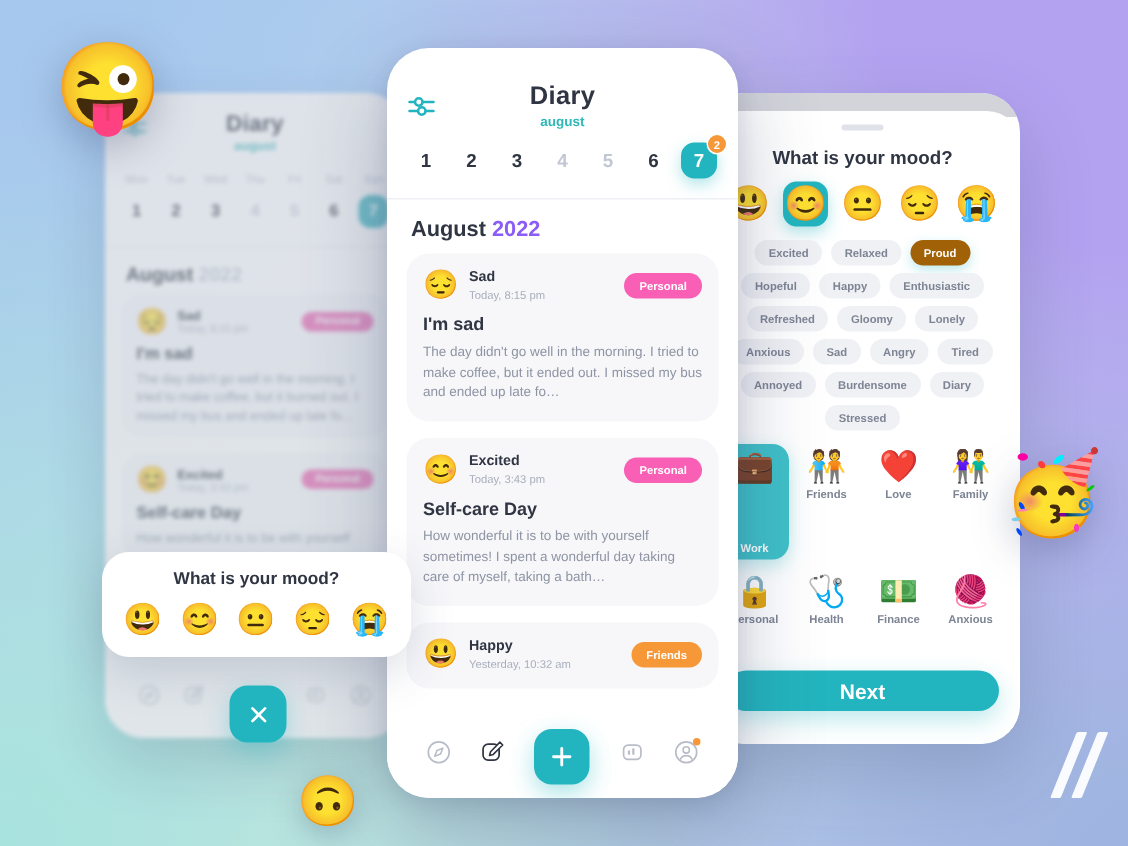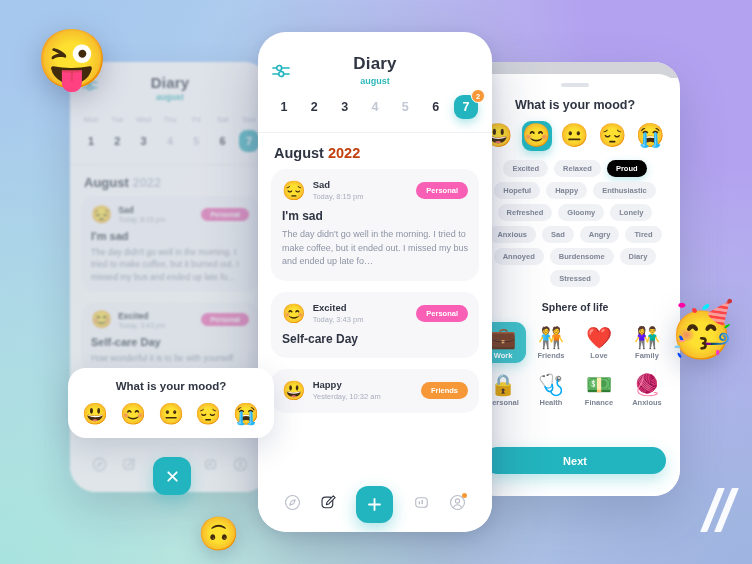--- a/index.html
+++ b/index.html
@@ -78,30 +78,30 @@
   .pr-grab { width:28px; height:3.5px; background:#dfe2e8; border-radius:2px; margin:0 auto 11px; }
   .pr-q { text-align:center; font-size:12.5px; font-weight:700; color:#2f3542;}
   .pr-moods { display:flex; justify-content:space-between; padding:9px 14px 0; }
   .pr-moods .m { font-size:23px; line-height:1; width:30px; height:30px; display:flex;
                  align-items:center; justify-content:center; border-radius:9px;}
   .pr-moods .m.sel { background:#23b5bf; box-shadow:0 4px 10px rgba(35,181,191,.35);}
   .pr-sect { text-align:center; font-size:10.5px; font-weight:700; color:#2f3542; margin-top:14px;}
   .pr-chips { display:flex; flex-wrap:wrap; justify-content:center; gap:5px 6px; padding:9px 11px 0;}
   .chip { background:#f0f1f5; color:#7d8494; font-size:7.5px; font-weight:600;
           padding:4px 9px; border-radius:20px; white-space:nowrap;}
-  .chip.sel { background:#000000; color:#fff; box-shadow:0 3px 8px rgba(35,181,191,.3);}
+  .chip.sel { background:#a16207; color:#fff; box-shadow:0 3px 8px rgba(35,181,191,.3);}
   .pr-grid { display:grid; grid-template-columns:repeat(4,1fr); gap:6px 2px; padding:9px 10px 0;}
   .sphere { display:flex; flex-direction:column; align-items:center; gap:2px; padding:4px 0 3px;
             border-radius:11px;}
   .sphere .ic { font-size:21px; line-height:1.1; }
   .sphere .lb { font-size:7.5px; font-weight:700; color:#7d8494;}
   .sphere.sel { background:#3fc1c9; box-shadow:0 4px 12px rgba(63,193,201,.35);}
-  .sphere.sel .lb { color:#fff; }
+  .sphere.sel .lb { color:#fff;margin-top:36px; }
   .pr-next { position:absolute; left:14px; right:14px; bottom:22px; height:27px;
-             background:#23b5bf; border-radius:14px; color:#fff; font-size:11px; font-weight:700;
+             background:#23b5bf; border-radius:14px; color:#fff; font-size:14px; font-weight:700;
              display:flex; align-items:center; justify-content:center;
              box-shadow:0 6px 16px rgba(35,181,191,.3);}
 
   
   .phone-center {
     position:absolute; left:258px; top:32px; width:234px; height:500px;
     background:#fff; border-radius:28px;
     box-shadow: 0 22px 56px rgba(50,60,100,.30), 0 4px 14px rgba(50,60,100,.12);
     overflow:hidden;
   }
@@ -116,21 +116,21 @@
   .pc-num { font-size:12.5px; font-weight:700; color:#2f3542; width:24px; text-align:center;
             line-height:24px; height:24px;}
   .pc-num.muted { color:#c2c7d4; }
   .pc-num.sel { background:#23b5bf; color:#fff; border-radius:9px;
                 box-shadow:0 4px 10px rgba(35,181,191,.35);}
   .pc-badge { position:absolute; right:-7px; top:-6px; width:14px; height:14px; background:#f79838;
               color:#fff; font-size:7.5px; font-weight:700; border-radius:50%;
               display:flex; align-items:center; justify-content:center; border:1.5px solid #fff;}
   .pc-divider { height:1px; background:#eef0f4; }
   .pc-month { padding:12px 16px 8px; font-size:14.5px; font-weight:700; color:#2f3542;}
-  .pc-month span { color:#c2410c; font-weight:600;}
+  .pc-month span { color:#8b5cf6; font-weight:600;}
   .pc-list { padding:0 13px; }
   .pc-card { background:#f7f7fa; border-radius:15px; padding:10px 11px 12px; margin-bottom:11px;}
   .pc-crow { display:flex; align-items:center; gap:7px;}
   .pc-emoji { font-size:19px; line-height:1;}
   .pc-mood { font-size:9.5px; font-weight:700; color:#2f3542;}
   .pc-time { font-size:7.5px; color:#a9aebc; margin-top:2px;}
   .pc-tag { margin-left:auto; color:#fff; font-size:7.5px; font-weight:700;
             padding:4px 10px; border-radius:20px;}
   .pc-tag.personal { background:#f85fb5; }
   .pc-tag.friends { background:#f79838; }
@@ -294,21 +294,20 @@
         <span class="chip">Anxious</span>
         <span class="chip">Sad</span>
         <span class="chip">Angry</span>
         <span class="chip">Tired</span>
         <span class="chip">Annoyed</span>
         <span class="chip">Burdensome</span>
         <span class="chip">Diary</span>
         <span class="chip">Stressed</span>
       </div>
 
-      <div class="pr-sect">Sphere of life</div>
       <div class="pr-grid">
         <div class="sphere sel">
           <span class="ic">💼</span>
           <span class="lb">Work</span>
         </div>
         <div class="sphere">
           <span class="ic">🧑‍🤝‍🧑</span>
           <span class="lb">Friends</span>
         </div>
         <div class="sphere">
@@ -406,20 +405,21 @@
       <div class="pc-card">
         <div class="pc-crow">
           <span class="pc-emoji">😊</span>
           <div>
             <div class="pc-mood">Excited</div>
             <div class="pc-time">Today, 3:43 pm</div>
           </div>
           <span class="pc-tag personal">Personal</span>
         </div>
         <div class="pc-h">Self-care Day</div>
+        <div class="pc-p">How wonderful it is to be with yourself sometimes! I spent a wonderful day taking care of myself, taking a bath…</div>
       </div>
 
       <div class="pc-card">
         <div class="pc-crow">
           <span class="pc-emoji">😃</span>
           <div>
             <div class="pc-mood">Happy</div>
             <div class="pc-time">Yesterday, 10:32 am</div>
           </div>
           <span class="pc-tag friends">Friends</span>

